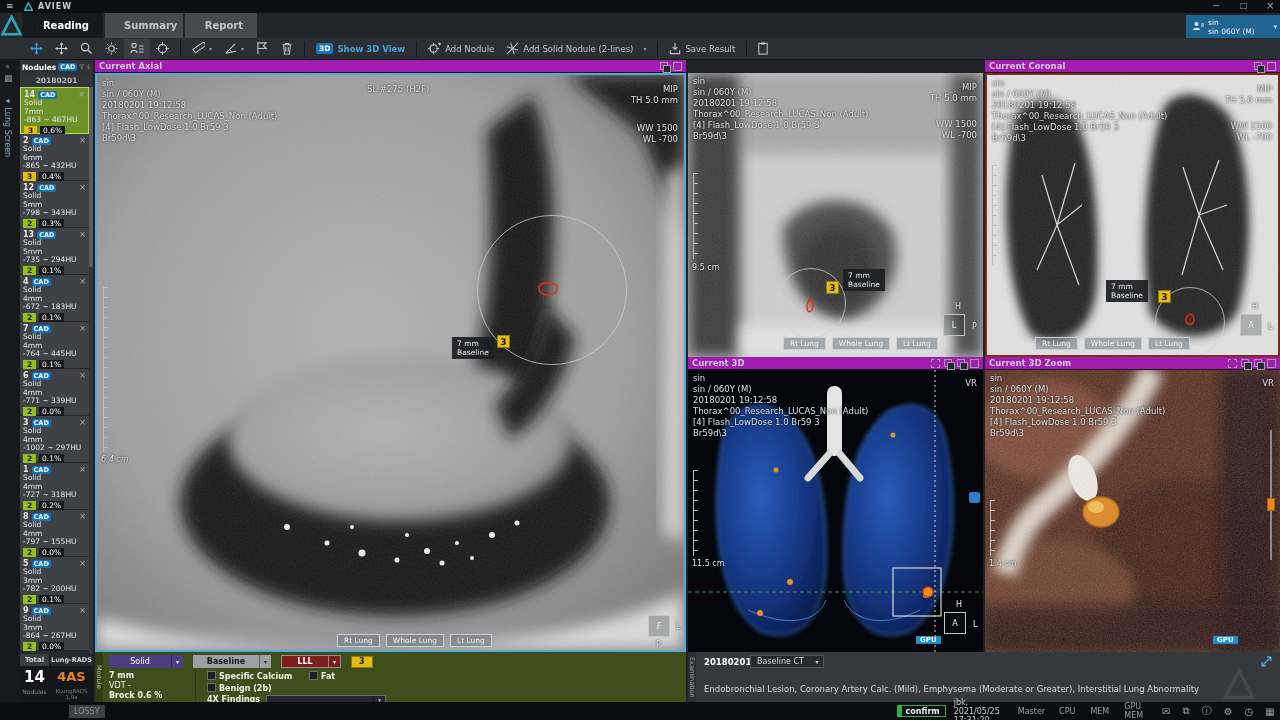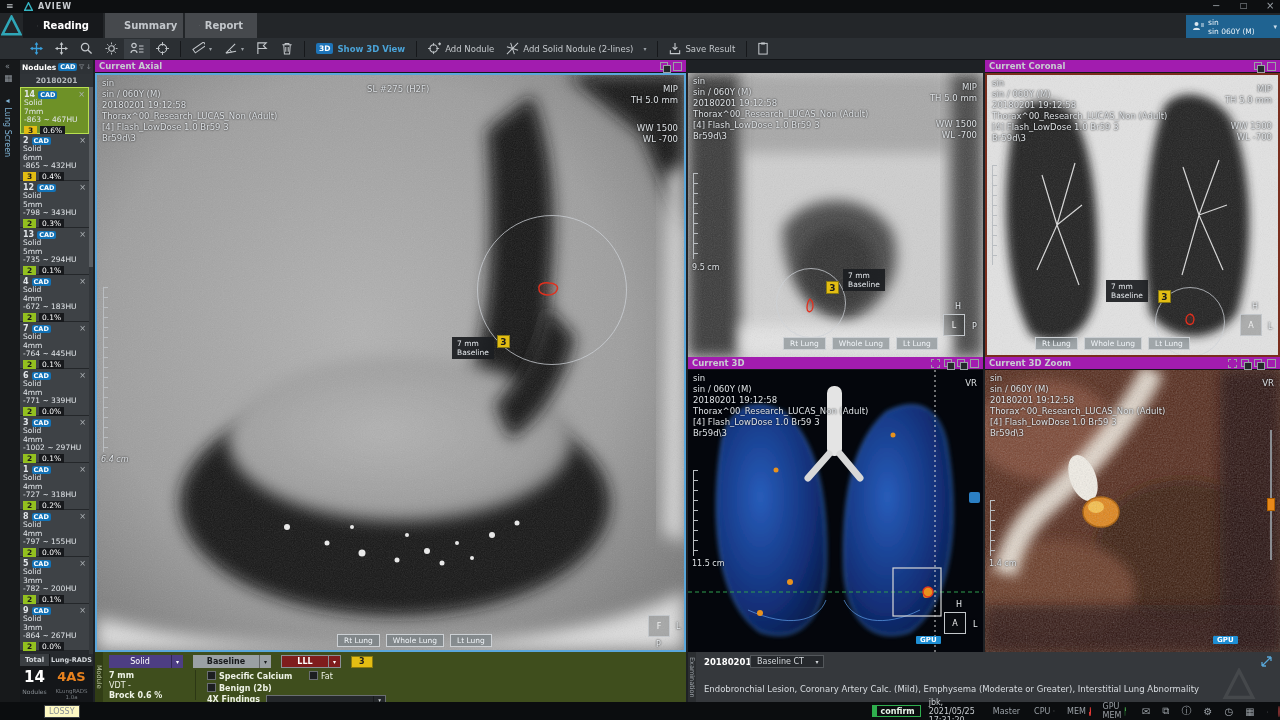--- a/index.html
+++ b/index.html
@@ -781,21 +781,21 @@
     </div>
     <div class="abs" style="left:14px;top:19px;width:80px;line-height:10px;font-size:8px;color:#eef2e6;">
       <div style="font-weight:bold;">7 mm</div>
       <div>VDT  -</div>
       <div style="font-weight:bold;">Brock 0.6 %</div>
     </div>
     <div class="abs" style="left:100px;top:18px;width:1px;height:30px;background:#2c3714;"></div>
     <div class="abs" style="left:112px;top:19px;font-size:8px;color:#eef2e6;line-height:10px;">
       <div>
         <span><span class="cb"></span><span style="font-weight:bold;">Specific Calcium</span></span>
-        <span style="margin-left:14px;"><span class="cb"></span><span style="font-weight:normal;">Fat</span></span>
+        <span style="margin-left:14px;"><span class="cb"></span><span style="font-weight:bold;">Fat</span></span>
       </div>
       <div style="margin-top:1px;">
         <span><span class="cb"></span><span style="font-weight:bold;">Benign (2b)</span></span>
       </div>
       <div style="margin-top:1px;display:flex;align-items:center;gap:6px;">
         <span style="font-weight:bold;">4X Findings</span>
         <span class="ddl" style="background:#24272a;border:1px solid #6a6e72;width:120px;height:10px;">
           <span class="val" style="flex:1;"></span>
             <span class="chev" style="font-size:5.5px;color:#c3c7cb;">▾</span>
         </span>
@@ -813,21 +813,21 @@
     <svg class="abs" style="right:8px;top:4px;" width="11" height="11" viewBox="0 0 11 11">
         <path d="M1 10 10 1 M10 1 H6 M10 1 V5 M1 10 H5 M1 10 V6" stroke="#58a6d8" stroke-width="1.3" fill="none"></path>
       </svg>
     <div class="abs" style="left:16px;top:32px;font-size:8.5px;color:#d8dce0;">Endobronchial Lesion, Coronary Artery Calc. (Mild), Emphysema (Moderate or Greater), Interstitial Lung Abnormality</div>
     <svg class="abs" style="right:24px;bottom:2px;opacity:.08;" width="34" height="32" viewBox="0 0 10 10">
         <path d="M5 .8 9.3 9.2 H.7 Z" fill="none" stroke="#fff" stroke-width="1"></path>
       </svg>
   </div>
 
   <div class="statusbar">
-    <span style="margin-left:44px;border:1px solid #3a3e42;background:#fef9c3;padding:1px 4px;color:#8a9096;">LOSSY</span>
+    <span style="margin-left:69px;border:1px solid #3a3e42;background:#404040;padding:1px 4px;color:#8a9096;">LOSSY</span>
     <span style="margin-left:792px;display:flex;align-items:center;border:1px solid #2fae4e;padding:0 5px 0 0;height:12px;">
       <span style="display:inline-block;width:4px;height:10px;background:#2fae4e;margin-right:4px;"></span>
       <span style="color:#e8f5e9;font-weight:bold;">confirm</span>
     </span>
     <span style="margin-left:8px;color:#c8ccd0;">jbk, 2021/05/25 17:31:20</span>
     <span style="margin-left:18px;">Master</span>
     <span style="margin-left:14px;">CPU</span>
     <svg style="margin-left:3px;" width="10" height="8" viewBox="0 0 10 8">
         <path d="M0 1.5 H10 M0 4 H10 M0 6.5 H10" stroke="#6a6e72"></path>
       </svg>

